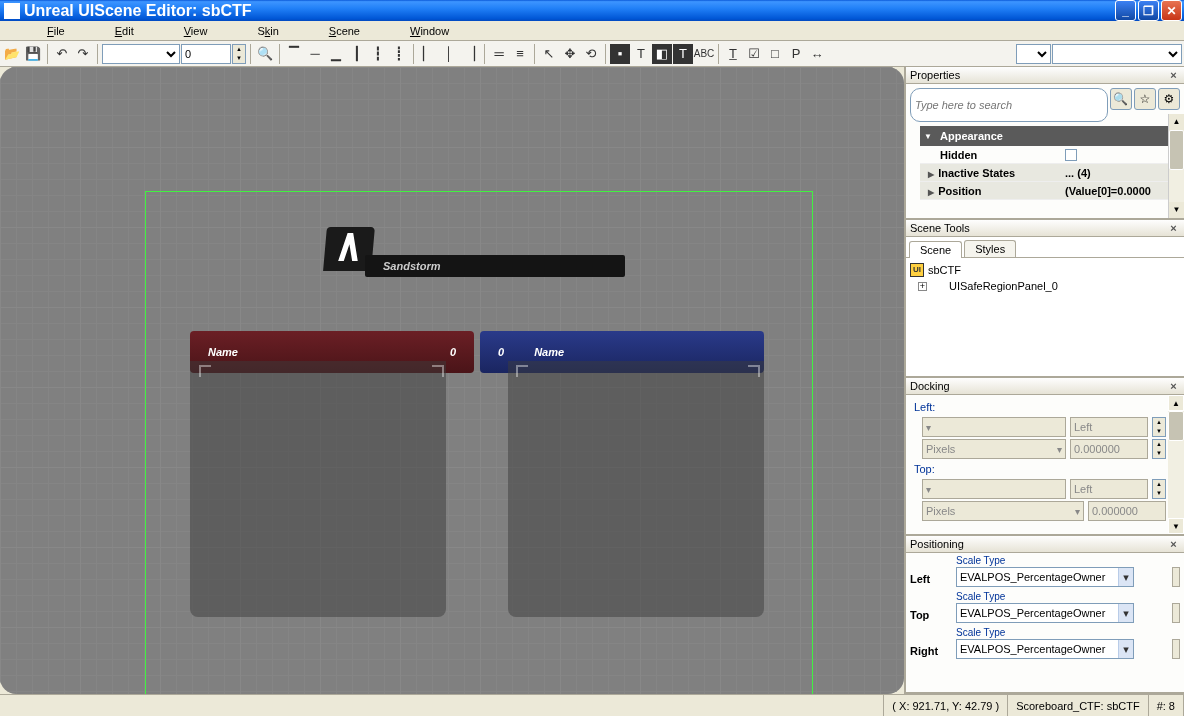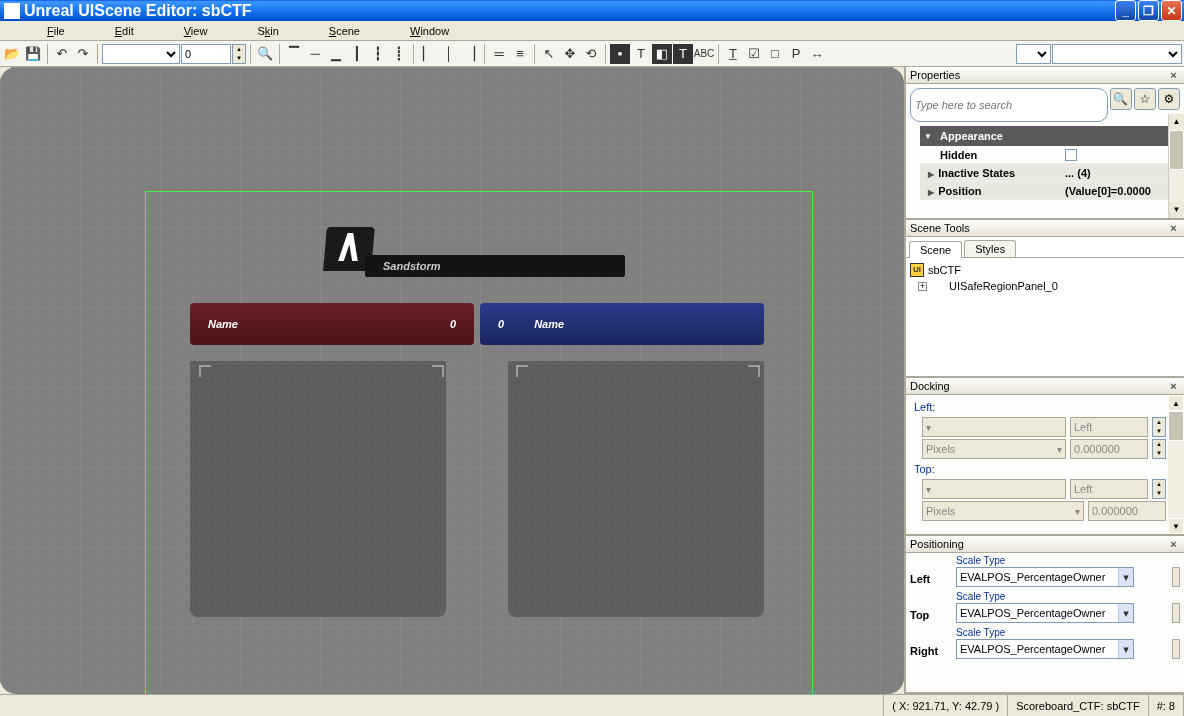--- a/index.html
+++ b/index.html
@@ -40,21 +40,21 @@
   linear-gradient(90deg, #888 1px, transparent 1px),
   linear-gradient(#858585 1px, transparent 1px),
   linear-gradient(90deg, #858585 1px, transparent 1px);
   background-size: 80px 80px, 80px 80px, 16px 16px, 16px 16px;
 }
 .scene-outline { position: absolute; left: 145px; top: 124px; width: 668px; height: 506px; border: 1px solid #41f141; }
 .map-banner { position: absolute; left: 325px; top: 160px; width: 300px; height: 50px; }
 .map-icon { position: absolute; left: 0; top: 0; width: 48px; height: 44px; background: #1a1a1a; transform: skewX(-5deg); border-radius: 4px 4px 0 0; }
 .map-icon::after { content: ""; position: absolute; left: 10px; top: 6px; width: 28px; height: 28px; background: white; clip-path: polygon(40% 0%, 60% 0%, 85% 100%, 65% 100%, 50% 40%, 35% 100%, 15% 100%); }
 .map-bar { position: absolute; left: 40px; top: 28px; width: 260px; height: 22px; background: #141414; display: flex; align-items: center; padding-left: 18px; color: #ccc; font-style: italic; font-weight: bold; font-size: 11px; border-radius: 2px; }
-.team-header { position: absolute; top: 236px; height: 42px; display: flex; align-items: center; padding: 16px 18px; font-style: italic; font-weight: bold; color: white; font-size: 12px; }
+.team-header { position: absolute; top: 264px; height: 42px; display: flex; align-items: center; padding: 16px 18px; font-style: italic; font-weight: bold; color: white; font-size: 12px; }
 .team-red { left: 190px; width: 284px; background: linear-gradient(to bottom, #6b1f25 0%, #4a1418 100%); border-radius: 4px; justify-content: space-between; }
 .team-blue { left: 480px; width: 284px; background: linear-gradient(to bottom, #2a3a8a 0%, #1a2560 100%); border-radius: 4px; }
 .team-blue .score { margin-right: 30px; }
 .team-panel { position: absolute; top: 294px; width: 256px; height: 256px; background: rgba(60,60,60,0.5); border-radius: 0 0 8px 8px; }
 .tp-red { left: 190px; }
 .tp-blue { left: 508px; }
 .panel-corner { position: absolute; top: 298px; width: 12px; height: 12px; }
 .pc-l { border-left: 2px solid rgba(255,255,255,0.4); border-top: 2px solid rgba(255,255,255,0.4); }
 .pc-r { border-right: 2px solid rgba(255,255,255,0.4); border-top: 2px solid rgba(255,255,255,0.4); }
 

